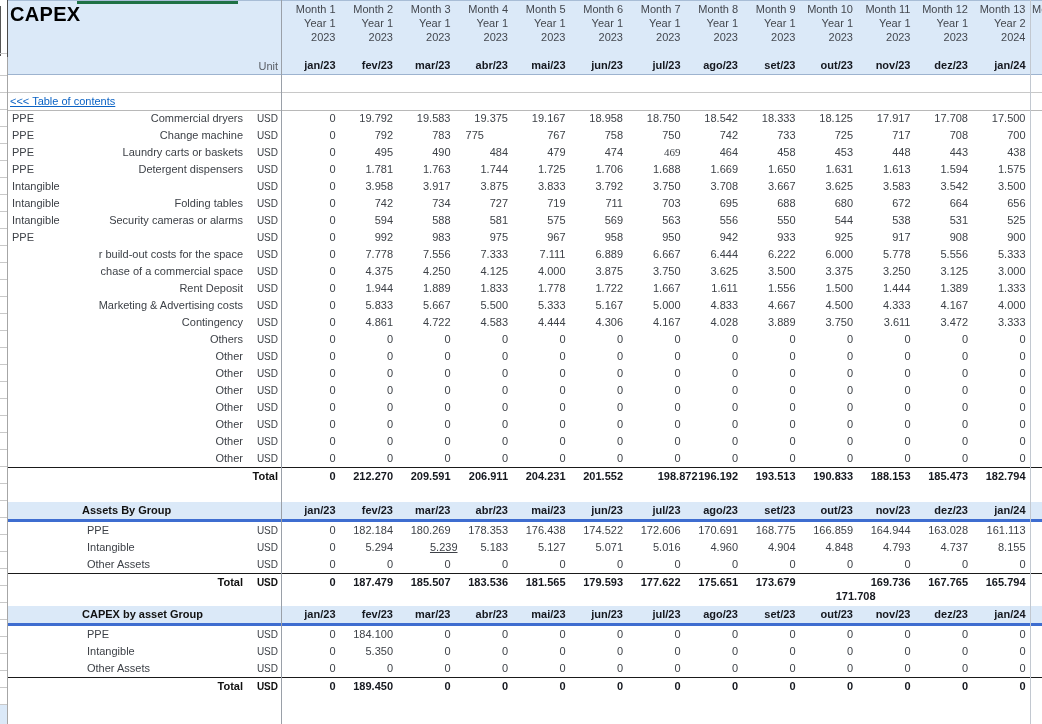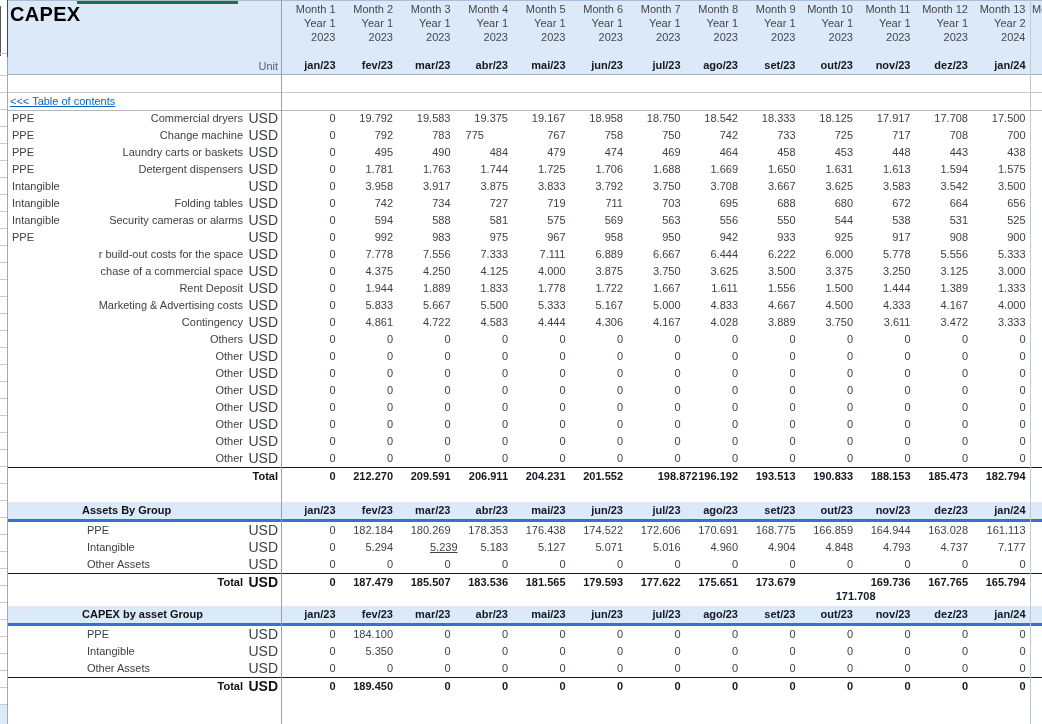--- a/index.html
+++ b/index.html
@@ -13,21 +13,21 @@
   html,body{margin:0;padding:0;}
   #sheet{
     position:relative;width:1042px;height:724px;background:#ffffff;
     font-family:"Liberation Sans",sans-serif;overflow:hidden;
   }
   .hline,.vline{position:absolute;}
   .row{position:absolute;left:0;width:1042px;height:17px;}
   .cat{position:absolute;left:12px;top:0;height:17px;line-height:17px;font-size:11px;color:var(--ink);white-space:nowrap;}
   .item{position:absolute;left:55px;width:188px;top:0;height:17px;line-height:17px;font-size:11px;color:var(--ink);
         display:flex;justify-content:flex-end;overflow:hidden;white-space:nowrap;}
-  .unit{position:absolute;left:210px;width:68px;top:0;height:17px;line-height:17px;font-size:14px;color:var(--ink);text-align:right;}
+  .unit{position:absolute;left:210px;width:68px;top:0;height:17px;line-height:17px;font-size:10px;color:var(--ink);text-align:right;}
   .val{position:absolute;top:0;height:17px;line-height:17px;font-size:11px;color:var(--ink);
        text-align:right;box-sizing:border-box;padding-right:4px;white-space:nowrap;}
   .b{font-weight:bold;color:var(--bold-ink);}
   .mh-line{position:absolute;height:14px;line-height:14px;font-size:11px;color:#43474e;
            text-align:right;box-sizing:border-box;padding-right:4px;white-space:nowrap;}
   .mh-date{position:absolute;height:17px;line-height:17px;font-size:11px;font-weight:bold;color:var(--bold-ink);
            text-align:right;box-sizing:border-box;padding-right:4px;white-space:nowrap;}
   .band{position:absolute;left:8px;width:1034px;height:17px;background:var(--blue-bg);}
   .band-label{position:absolute;left:74px;top:0;height:17px;line-height:17px;font-size:11px;font-weight:bold;color:#111;white-space:nowrap;}
   .grp-label{position:absolute;left:87px;top:0;height:17px;line-height:17px;font-size:11px;color:var(--ink);white-space:nowrap;}
@@ -142,21 +142,21 @@
       <div class="row" style="top: 144px;">
         <div class="cat">PPE</div>
         <div class="item">Laundry carts or baskets</div>
         <div class="unit">USD</div>
         <div class="val" style="left: 282px; width: 57.5px;">0</div>
         <div class="val" style="left: 339.5px; width: 57.5px;">495</div>
         <div class="val" style="left: 397px; width: 57.5px;">490</div>
         <div class="val" style="left: 454.5px; width: 57.5px;">484</div>
         <div class="val" style="left: 512px; width: 57.5px;">479</div>
         <div class="val" style="left: 569.5px; width: 57.5px;">474</div>
-        <div class="val" style="left: 627px; width: 57.5px;">469</div>
+        <div class="val" style="left: 627px; width: 57.5px; font-family: Liberation Serif, serif;">469</div>
         <div class="val" style="left: 684.5px; width: 57.5px;">464</div>
         <div class="val" style="left: 742px; width: 57.5px;">458</div>
         <div class="val" style="left: 799.5px; width: 57.5px;">453</div>
         <div class="val" style="left: 857px; width: 57.5px;">448</div>
         <div class="val" style="left: 914.5px; width: 57.5px;">443</div>
         <div class="val" style="left: 972px; width: 57.5px;">438</div>
       </div>
       <div class="row" style="top: 161px;">
         <div class="cat">PPE</div>
         <div class="item">Detergent dispensers</div>
@@ -538,21 +538,21 @@
         <div class="val" style="left: 404px; width: 57.5px; text-decoration: underline;">5.239</div>
         <div class="val" style="left: 454.5px; width: 57.5px;">5.183</div>
         <div class="val" style="left: 512px; width: 57.5px;">5.127</div>
         <div class="val" style="left: 569.5px; width: 57.5px;">5.071</div>
         <div class="val" style="left: 627px; width: 57.5px;">5.016</div>
         <div class="val" style="left: 684.5px; width: 57.5px;">4.960</div>
         <div class="val" style="left: 742px; width: 57.5px;">4.904</div>
         <div class="val" style="left: 799.5px; width: 57.5px;">4.848</div>
         <div class="val" style="left: 857px; width: 57.5px;">4.793</div>
         <div class="val" style="left: 914.5px; width: 57.5px;">4.737</div>
-        <div class="val" style="left: 972px; width: 57.5px;">7.177</div>
+        <div class="val" style="left: 972px; width: 57.5px;">8.155</div>
       </div>
       <div class="row" style="top: 556px;">
         <div class="grp-label">Other Assets</div>
         <div class="unit">USD</div>
         <div class="val" style="left: 282px; width: 57.5px;">0</div>
         <div class="val" style="left: 339.5px; width: 57.5px;">0</div>
         <div class="val" style="left: 397px; width: 57.5px;">0</div>
         <div class="val" style="left: 454.5px; width: 57.5px;">0</div>
         <div class="val" style="left: 512px; width: 57.5px;">0</div>
         <div class="val" style="left: 569.5px; width: 57.5px;">0</div>

